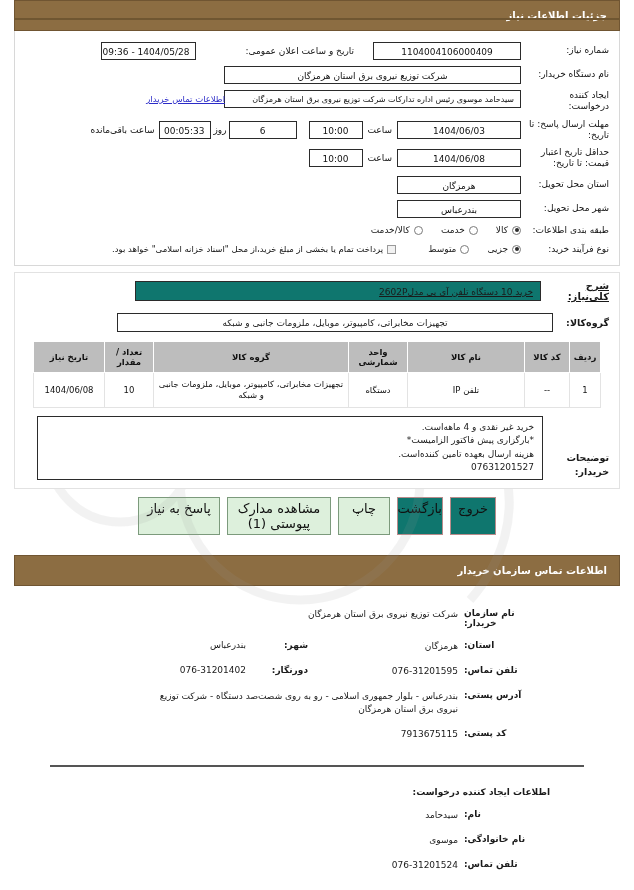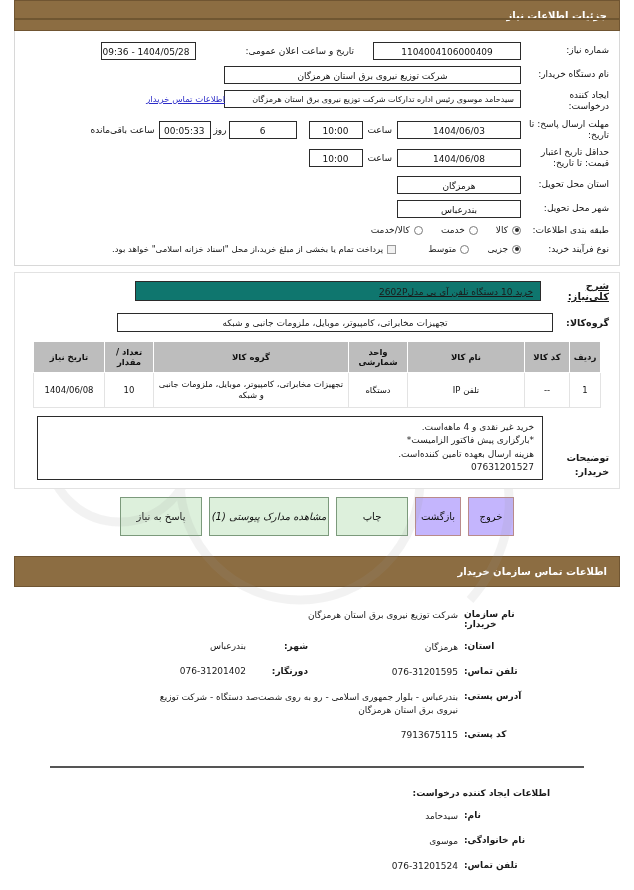--- a/index.html
+++ b/index.html
@@ -171,31 +171,31 @@
     flex: 1; border: 1px solid #2b2b2b; min-height: 52px;
     font-size: 9px; padding: 4px 8px; text-align: right;
     box-sizing: border-box; background: #fff; line-height: 1.5;
     margin-left: 12px;
   }
   
   .btnrow { display: flex; flex-direction: row; justify-content: center; gap: 7px; padding: 8px 0 10px 0; }
   .btn {
     border: 1px solid #7c9a7c;
     background: #ddf0dc;
-    font-size: 10px;
-    padding: 13px 0;
+    font-size: 13px;
+    padding: 3px 0;
     text-align: center;
     color: #111;
     cursor: pointer;
     box-sizing: border-box;
   }
-  .btn.red { background: #c4b5fd; border-color: #b98b8b; }
+  .btn.red { background: #0f766e; border-color: #b98b8b; }
   .w-answer { width: 82px; }
-  .w-docs   { width: 120px; font-style: italic; }
-  .w-print  { width: 72px; }
+  .w-docs   { width: 104px; }
+  .w-print  { width: 52px; }
   .w-back   { width: 46px; }
   .w-exit   { width: 46px; }
   
   .contact { padding: 16px 0 4px 0; font-size: 9px; }
   .crow { display: flex; align-items: flex-start; padding: 6px 0; }
   .clbl { width: 92px; min-width: 92px; text-align: left; font-weight: bold; font-size: 9px; padding-left: 6px; box-sizing: border-box; }
   .cval { width: 150px; min-width: 150px; text-align: right; font-size: 9px; line-height: 1.45; }
   .cval.wide { width: 310px; min-width: 310px; }
   .clbl2 { width: 62px; min-width: 62px; text-align: right; font-weight: bold; font-size: 9px; padding-left: 4px; box-sizing: border-box; }
   .cval2 { width: 120px; text-align: right; font-size: 9px; }

